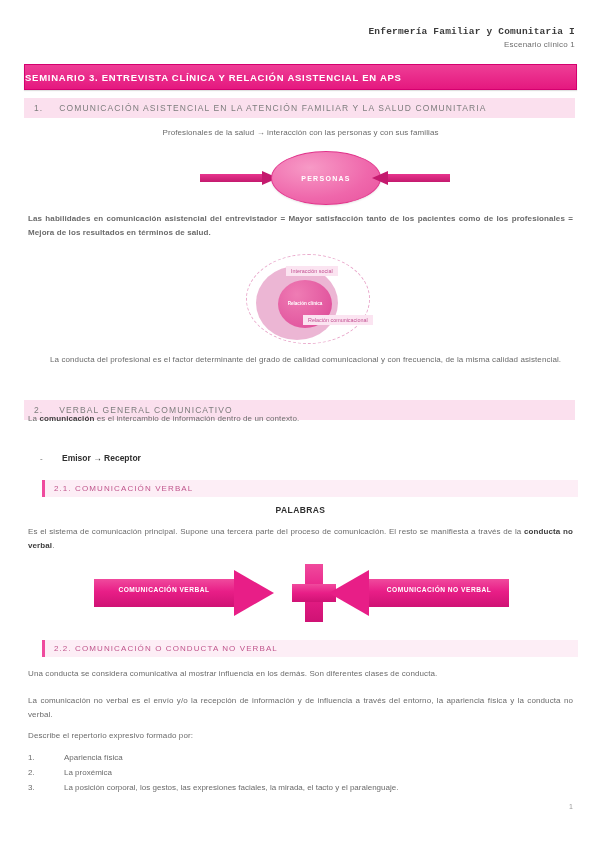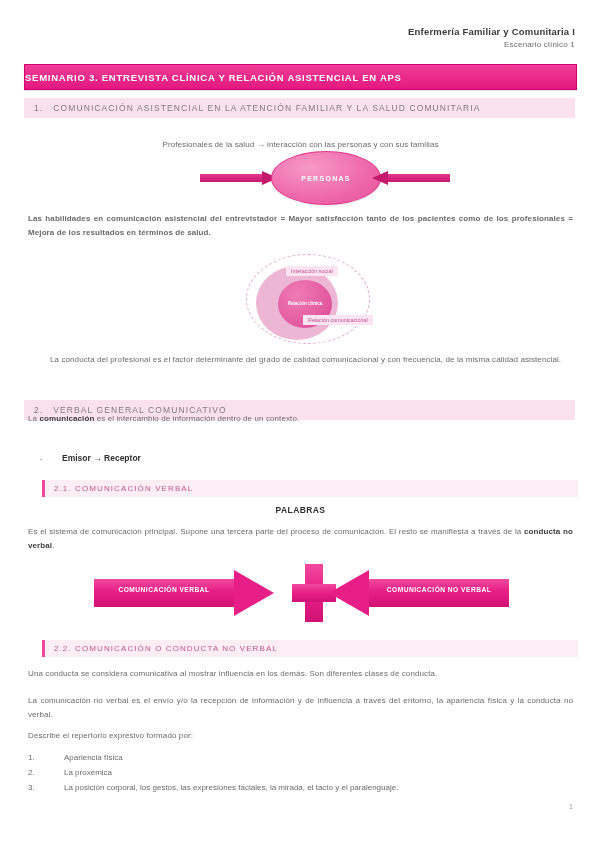--- a/index.html
+++ b/index.html
@@ -14,21 +14,21 @@
   .page{
     position:absolute;inset:0;
     padding:0;
   }
   
   .doc-header{
     position:absolute;top:26px;right:24px;
     text-align:right;line-height:1.25;
   }
   .doc-header .course{
-    font-size:9.5px;font-weight:bold;color:#3b3b3b;letter-spacing:.2px;
+    font-size:9.5px;font-weight:bold;color:#3b3b3b;letter-spacing:.2px;font-family:Liberation Mono, monospace;
   }
   .doc-header .subtitle{
     font-size:8px;color:#6d6d6d;margin-top:2px;letter-spacing:.2px;
   }
   
   .title-banner{
     position:absolute;left:24px;top:64px;width:551px;height:24px;
     background:linear-gradient(180deg,#ee3e96 0%,#e5187f 100%);
     border:1px solid #d4006f;
     display:flex;align-items:center;justify-content:flex-start;
@@ -40,21 +40,21 @@
   
   .section-head{
     position:absolute;left:24px;width:551px;height:20px;
     background:#fbe0ee;
     display:flex;align-items:center;
   }
   .section-head .num{
     margin-left:10px;font-size:8.5px;letter-spacing:1.1px;color:#7d7d7d;
   }
   .section-head .txt{
-    margin-left:10px;font-size:8.5px;letter-spacing:1.1px;color:#7d7d7d;
+    margin-left:16px;font-size:8.5px;letter-spacing:1.1px;color:#7d7d7d;
   }
   .sub-head{
     position:absolute;left:42px;width:533px;height:17px;
     background:#fdeef6;
     border-left:3px solid #ef4b9e;
     display:flex;align-items:center;
   }
   .sub-head span{
     margin-left:9px;font-size:8px;letter-spacing:1.1px;color:#c0558c;
   }
@@ -172,21 +172,21 @@
 
   <div class="title-banner">
     <span>SEMINARIO 3. ENTREVISTA CLÍNICA Y RELACIÓN ASISTENCIAL EN APS</span>
   </div>
 
   <div class="section-head" style="top:98px;">
     <span class="num">1.</span>
     <span class="txt">COMUNICACIÓN ASISTENCIAL EN LA ATENCIÓN FAMILIAR Y LA SALUD COMUNITARIA</span>
   </div>
 
-  <div class="para centered" style="top:138px;">Profesionales de la salud → interacción con las personas y con sus familias</div>
+  <div class="para centered" style="top:126px;">Profesionales de la salud → interacción con las personas y con sus familias</div>
 
   <div class="diagram1">
     <div class="arrow-row arrow-left-in">
       <div class="arr-shaft"></div>
       <div class="arr-head"></div>
     </div>
     <div class="ellipse-personas">
       <span>PERSONAS</span>
     </div>
     <div class="arrow-row arrow-right-in">

